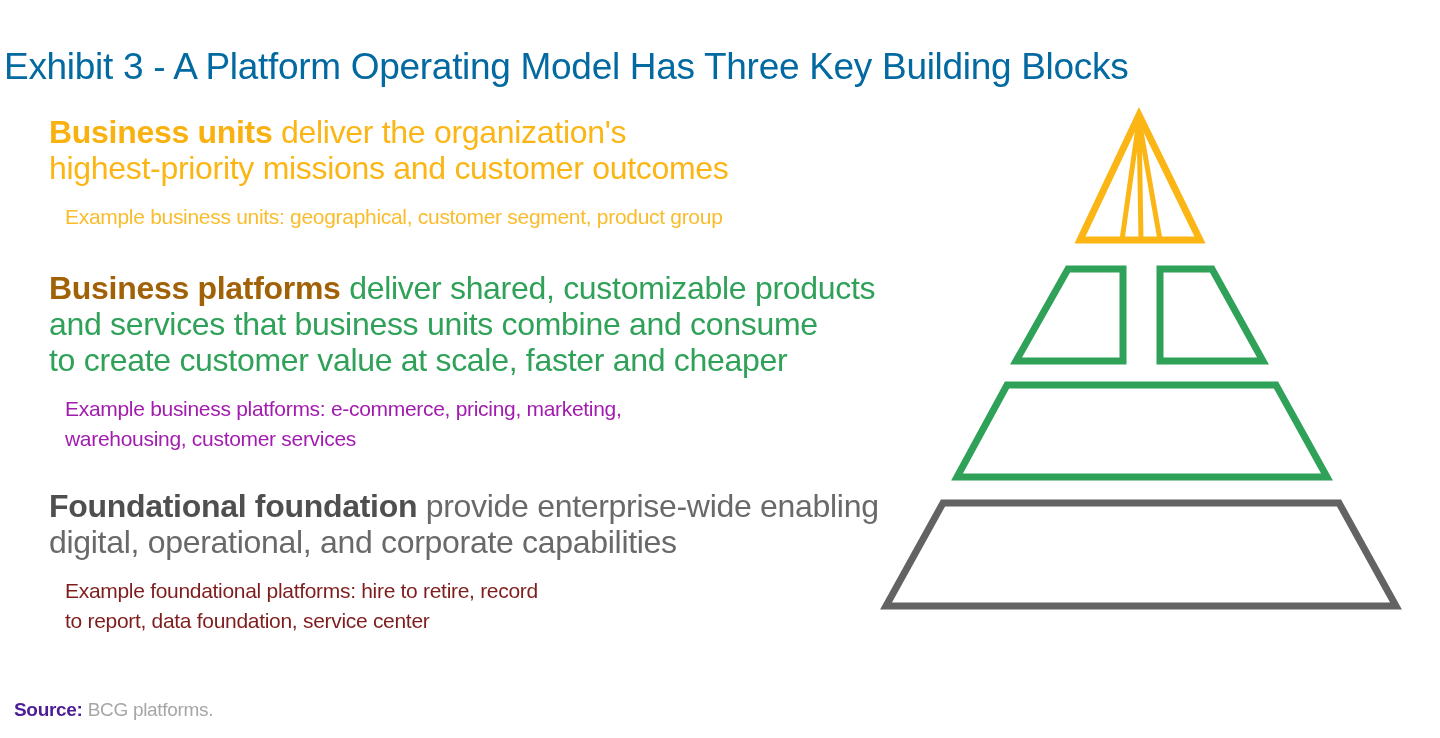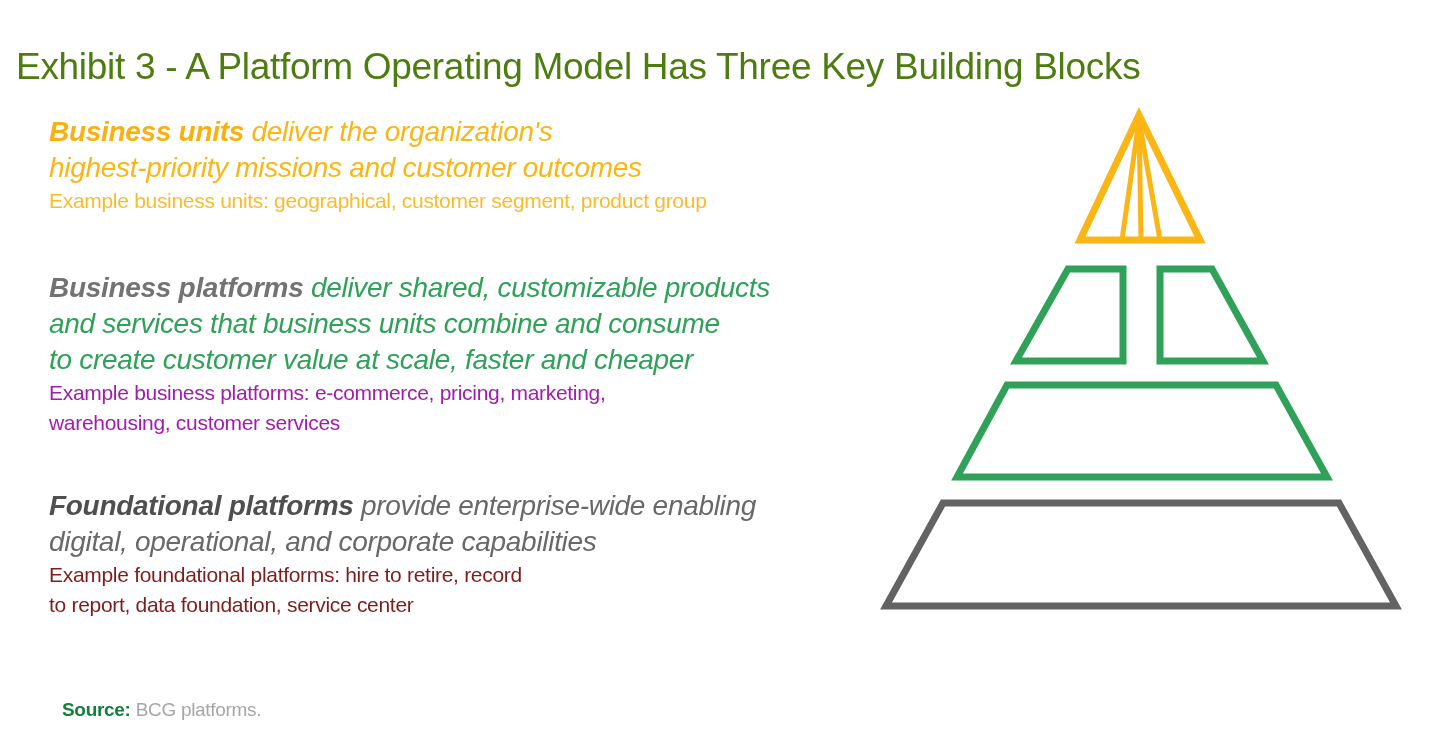--- a/index.html
+++ b/index.html
@@ -9,53 +9,52 @@
     height: 738px;
     background: #ffffff;
     position: relative;
     overflow: hidden;
     font-family: "Liberation Sans", "DejaVu Sans", sans-serif;
     letter-spacing: -0.3px;
   }
 
   .exhibit-title {
     position: absolute;
-    left: 16px;
+    left: 4px;
     top: 20px;
     font-size: 37px;
     line-height: 44px;
     font-weight: 400;
-    color: #4d7c0f;
+    color: #0369a1;
     white-space: nowrap;
   }
 
   .text-block { position: absolute; left: 49px; }
   .text-block .main {
     margin: 0;
-    font-size: 28px;
+    font-size: 32px;
     line-height: 36px;
     white-space: pre-line;
-    font-style: italic;
   }
   .text-block .main strong { font-weight: 700; }
   .text-block .example {
-    margin: 0;
+    margin: 16px;
     font-size: 21px;
     line-height: 30px;
     white-space: pre-line;
   }
 
   .block-business-units { top: 114px; }
   .block-business-units .main { color: #FBB615; }
   .block-business-units .main strong { color: #F9B110; }
   .block-business-units .example { color: #FBBC2C; }
 
   .block-business-platforms { top: 270px; }
   .block-business-platforms .main { color: #2FA158; }
-  .block-business-platforms .main strong { color: #737373; margin-top: 8px; }
+  .block-business-platforms .main strong { color: #a16207; margin-top: 8px; }
   .block-business-platforms .example { color: #a21caf; }
 
   .block-foundational-platforms { top: 488px; }
   .block-foundational-platforms .main { color: #696969; }
   .block-foundational-platforms .main strong { color: #4F4F4F; }
   .block-foundational-platforms .example { color: #7f1d1d; }
 
   .pyramid {
     position: absolute;
     left: 860px;
@@ -71,21 +70,21 @@
   .pyramid line.ray { stroke-width: 5; }
 
   .source-line {
     position: absolute;
     left: 14px;
     top: 678px;
     font-size: 19px;
     line-height: 26px;
     color: #A6A6A6;
   }
-  .source-line strong { font-weight: 700; color: #15803d; margin-left: 48px; }
+  .source-line strong { font-weight: 700; color: #4c1d95; }
 </style>
 </head>
 <body>
 
 <h1 class="exhibit-title">Exhibit 3 - A Platform Operating Model Has Three Key Building Blocks</h1>
 
 <div class="text-block block-business-units">
   <p class="main"><strong>Business units</strong><span> deliver the organization's
 highest-priority missions and customer outcomes</span></p>
   <p class="example">Example business units: geographical, customer segment, product group</p>
@@ -93,21 +92,21 @@
 
 <div class="text-block block-business-platforms">
   <p class="main"><strong>Business platforms</strong><span> deliver shared, customizable products
 and services that business units combine and consume
 to create customer value at scale, faster and cheaper</span></p>
   <p class="example">Example business platforms: e-commerce, pricing, marketing,
 warehousing, customer services</p>
 </div>
 
 <div class="text-block block-foundational-platforms">
-  <p class="main"><strong>Foundational platforms</strong><span> provide enterprise-wide enabling
+  <p class="main"><strong>Foundational foundation</strong><span> provide enterprise-wide enabling
 digital, operational, and corporate capabilities</span></p>
   <p class="example">Example foundational platforms: hire to retire, record
 to report, data foundation, service center</p>
 </div>
 
 <svg class="pyramid" viewBox="0 0 560 520">
 
   <g stroke="#FBB615">
     <polygon points="279,15 340,140 220,140"></polygon>
     <line class="ray" x1="279" y1="20" x2="262" y2="140"></line>

